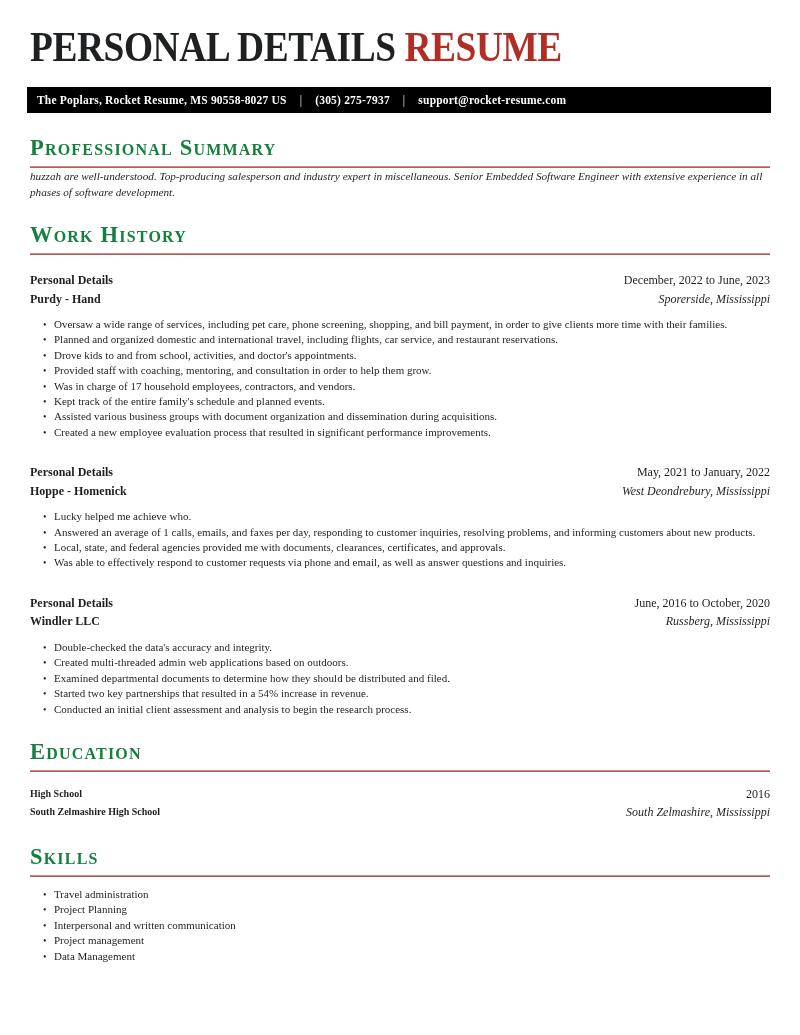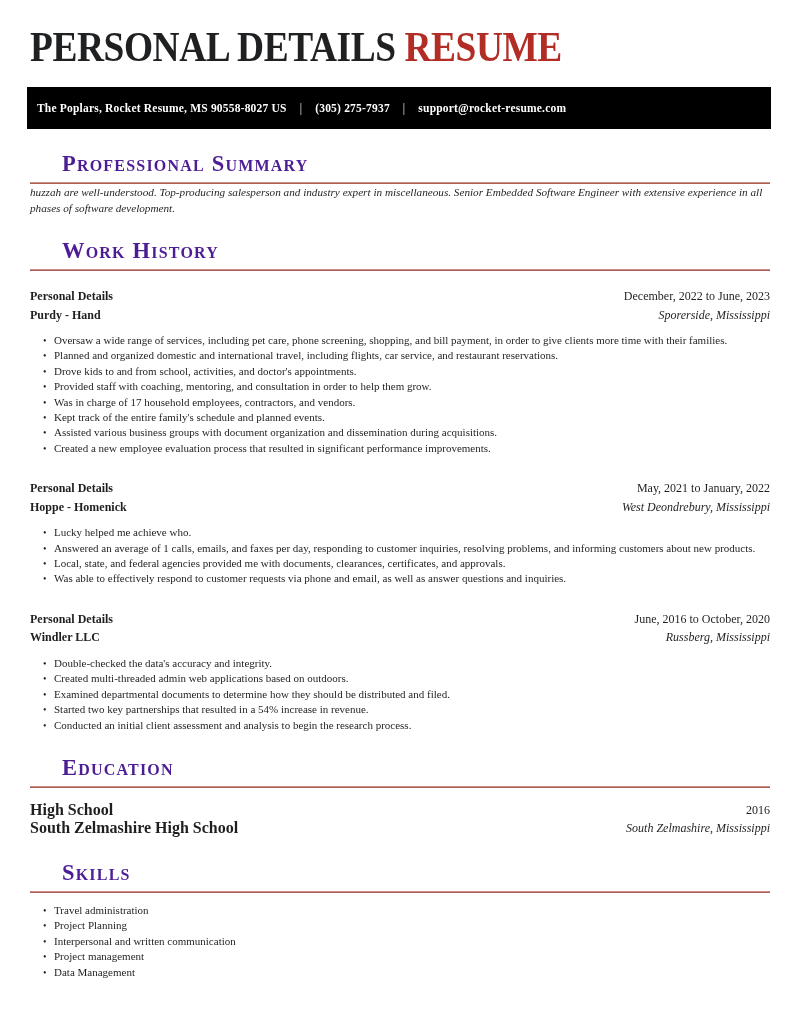--- a/index.html
+++ b/index.html
@@ -30,40 +30,39 @@
     transform-origin:0 50%;
     color:#1e2022;
   }
   .resume-title .accent{color:var(--accent-red,#b22d26);}
   .contact-bar{
     margin-top:17px;
     margin-left:-3px;
     margin-right:-1px;
     background:var(--bar-background,#000);
     color:#ffffff;
-    height:42px;
+    height:26px;
     display:flex;
     align-items:center;
     padding:0 10px;
     font-size:11.5px;
     font-weight:bold;
     letter-spacing:0.2px;
   }
   .contact-bar .sep{margin:0 13px;font-weight:normal;color:#e8e8e8;}
 
   
   .section{margin-top:22px;}
   .section-heading{
     font-size:22.5px;
     font-weight:bold;
     font-variant:small-caps;
     letter-spacing:1.2px;
-    color:#4c1d95;
+    color:#15803d;
     line-height:26px;
-    margin-left:32px;
   }
   .section-rule{
     height:2px;
     margin-top:5px;
     background:linear-gradient(to bottom,#d6a69d, var(--rule-red,#9c473d));
   }
   .summary-text{
     font-size:11.2px;
     line-height:16px;
     font-style:italic;
@@ -91,21 +90,21 @@
   ul.bullets li::before{
     content:"\2022";
     position:absolute;
     left:0;top:0;
     font-size:10px;
   }
 
   
   .edu{margin-top:13px;}
   .edu-row{display:flex;justify-content:space-between;}
-  .edu-row .left{font-weight:bold;font-size:16px;line-height:18.5px;}
+  .edu-row .left{font-weight:bold;font-size:10px;line-height:18.5px;}
   .edu-row .right{font-size:12px;line-height:18.5px;text-align:center;}
   .edu-row .right.italic{font-style:italic;}
 
   
   .skills-cols{display:flex;margin-top:10px;}
   .skills-cols ul{width:50%;}
   .skills-cols ul.bullets{margin-top:0;}
 </style>
 </head>
 <body>

